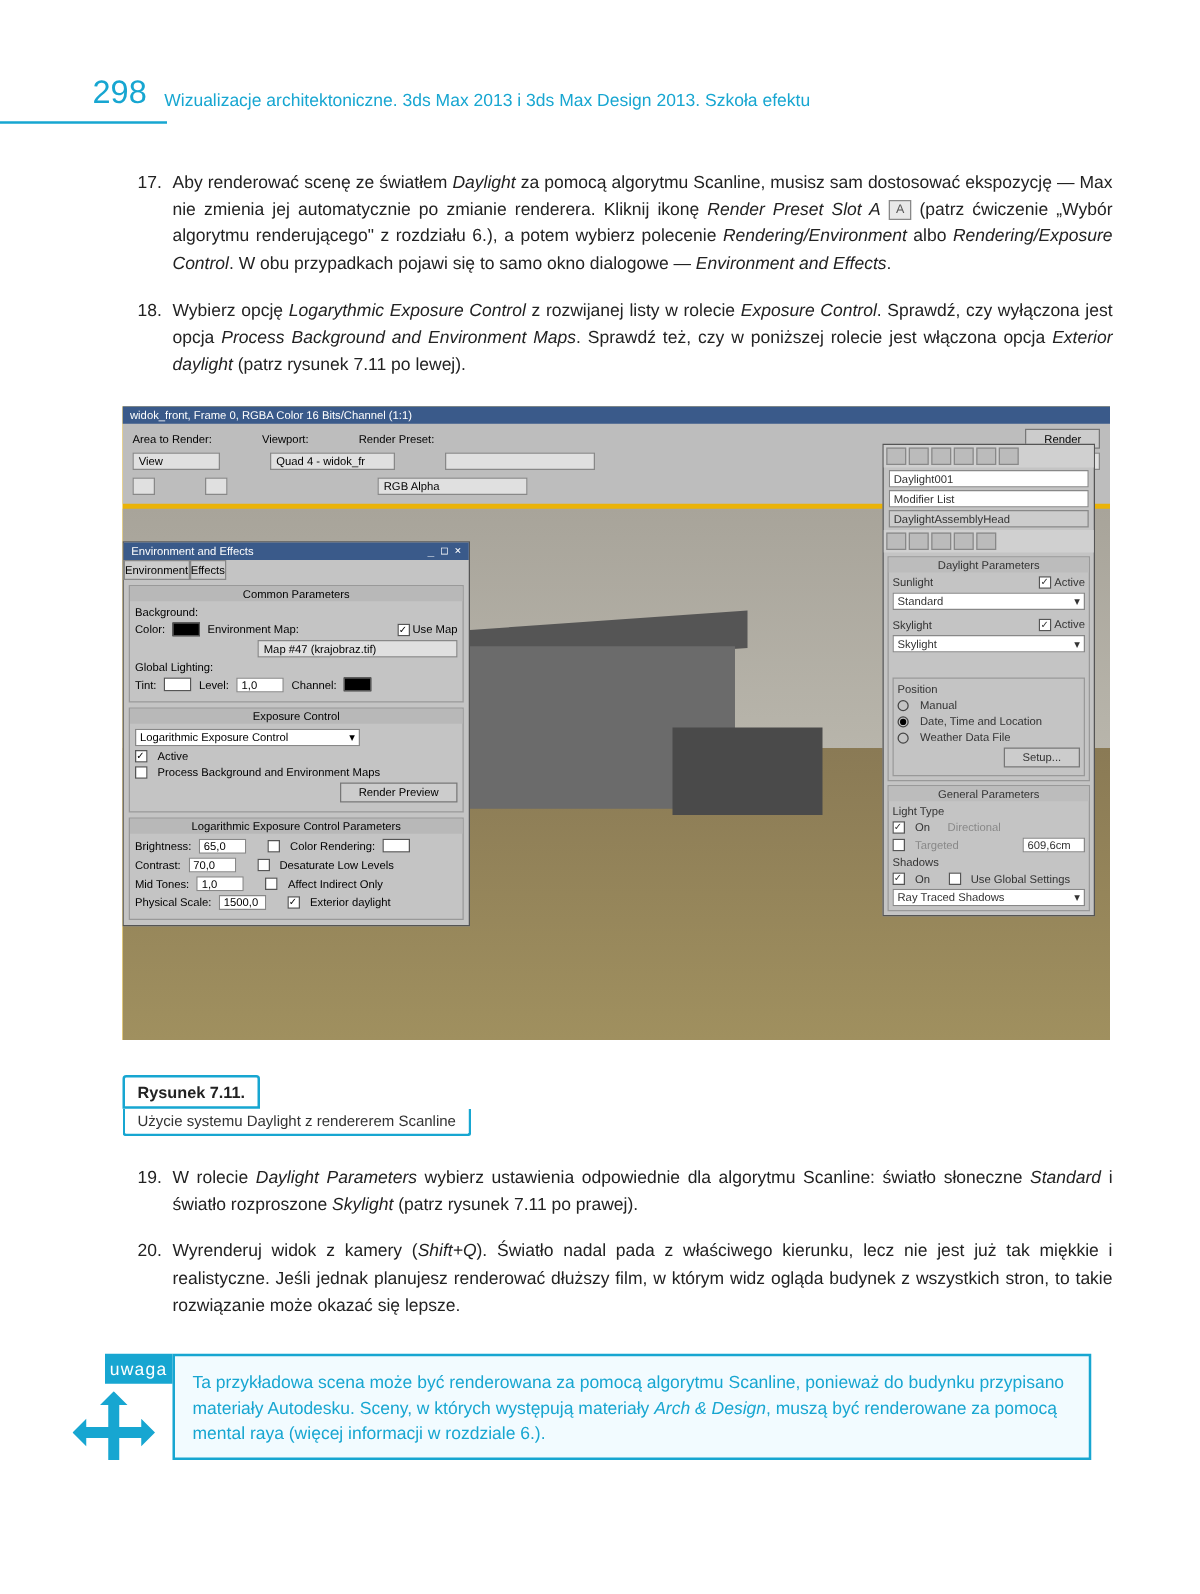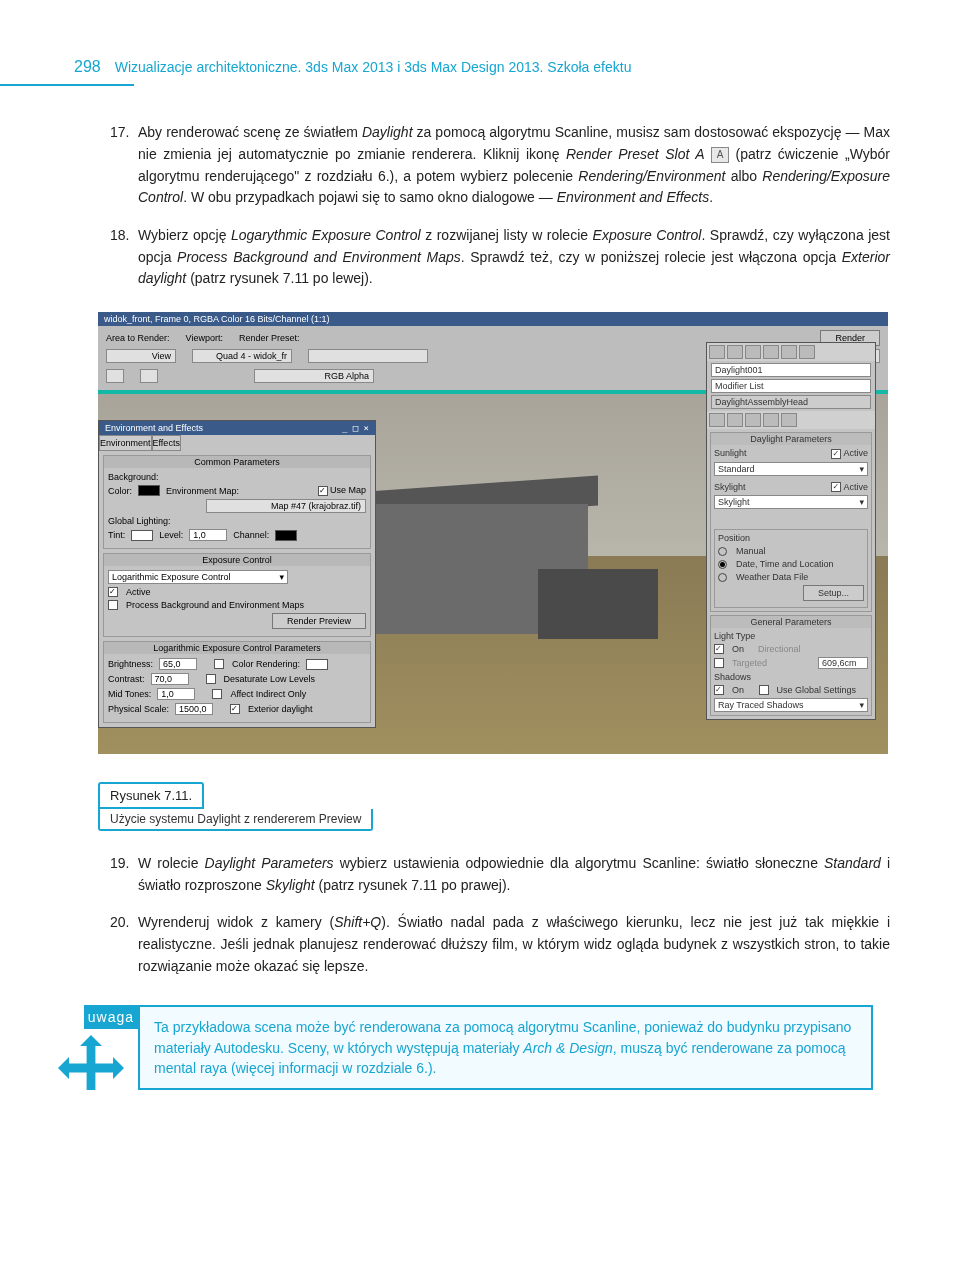--- a/index.html
+++ b/index.html
@@ -12,21 +12,21 @@
   }
   .page { width: 960px; }
   .header {
     padding: 58px 0 8px 74px;
     display: flex;
     align-items: flex-end;
     gap: 14px;
   }
   .page-num {
     color: #17a6d1;
-    font-size: 16px;
+    font-size: 26px;
     font-weight: 400;
   }
   .header-text { font-size: 14px; line-height: 1.3; }
   .book-title { color: #17a6d1; }
   .chapter { color: #17a6d1; }
   .header-rule {
     height: 2px;
     background: linear-gradient(to right, #17a6d1 0, #17a6d1 134px, transparent 134px);
     margin-left: 0;
     width: 910px;
@@ -60,49 +60,48 @@
     line-height: 14px;
     color: #555;
   }
   .figure-wrap {
     margin: 22px 0 10px -40px;
     width: 790px;
     position: relative;
   }
   .figure {
     width: 790px;
-    height: 442px;
-    background: #14b8a6;
+    height: 507px;
+    background: #eab308;
     position: relative;
     overflow: hidden;
   }
   .render-toolbar {
     position: absolute;
     top: 0; left: 0; right: 0;
     background: #bdbdbd;
     padding: 6px 8px 4px;
     font-size: 9px;
     color: #000;
   }
   .rt-title {
     background: #3a5a8a;
     color: #fff;
     padding: 2px 6px;
     margin: -6px -8px 4px;
     font-size: 9px;
   }
-  .rt-row { display: flex; gap: 16px; margin-bottom: 3px; align-items: center; }
+  .rt-row { display: flex; gap: 40px; margin-bottom: 3px; align-items: center; }
   .rt-in {
     background: #e0e0e0;
     border: 1px solid #888;
     padding: 1px 4px;
     font-size: 9px;
     height: 14px;
     display: inline-block;
-    text-align: right;
   }
   .rt-btn {
     background: #ccc;
     border: 1px solid #777;
     padding: 2px 14px;
     font-size: 9px;
   }
   .scene {
     position: absolute;
     top: 82px; left: 0; right: 0; bottom: 0;
@@ -171,21 +170,21 @@
   .radio.on::after { content:""; display:block; width:5px; height:5px; background:#000; border-radius:50%; margin:1px; }
   .caption-box {
     border: 2px solid #17a6d1;
     border-radius: 3px 3px 0 0;
     display: inline-block;
     padding: 4px 10px;
     margin: 18px 0 0 -40px;
     font-size: 13px;
     color: #222;
   }
-  .caption-box b { font-weight: 400; }
+  .caption-box b { font-weight: 700; }
   .caption-sub {
     border-left: 2px solid #17a6d1;
     border-bottom: 2px solid #17a6d1;
     border-right: 2px solid #17a6d1;
     border-radius: 0 0 3px 3px;
     padding: 3px 10px;
     margin: 0 0 22px -40px;
     font-size: 12px;
     width: fit-content;
     color: #333;
@@ -412,21 +411,21 @@
             <div class="dropdown" style="width:auto">
                 <span>Ray Traced Shadows</span>
                 <span>▾</span>
               </div>
           </div>
         </div>
       </div>
     </div>
 
     <div class="caption-box"><b>Rysunek 7.11.</b></div>
-    <div class="caption-sub">Użycie systemu Daylight z rendererem Preview</div>
+    <div class="caption-sub">Użycie systemu Daylight z rendererem Scanline</div>
 
     <ol class="main">
       <li>
         <span class="num">19.</span>
         <span>W rolecie </span><span class="italic">Daylight Parameters</span><span> wybierz ustawienia odpowiednie dla algorytmu Scanline: światło słoneczne </span><span class="italic">Standard</span><span> i światło rozproszone </span><span class="italic">Skylight</span><span> (patrz rysunek 7.11 po prawej).</span>
       </li>
       <li>
         <span class="num">20.</span>
         <span>Wyrenderuj widok z kamery (</span><span class="italic">Shift+Q</span><span>). Światło nadal pada z właściwego kierunku, lecz nie jest już tak miękkie i realistyczne. Jeśli jednak planujesz renderować dłuższy film, w którym widz ogląda budynek z wszystkich stron, to takie rozwiązanie może okazać się lepsze.</span>
       </li>

